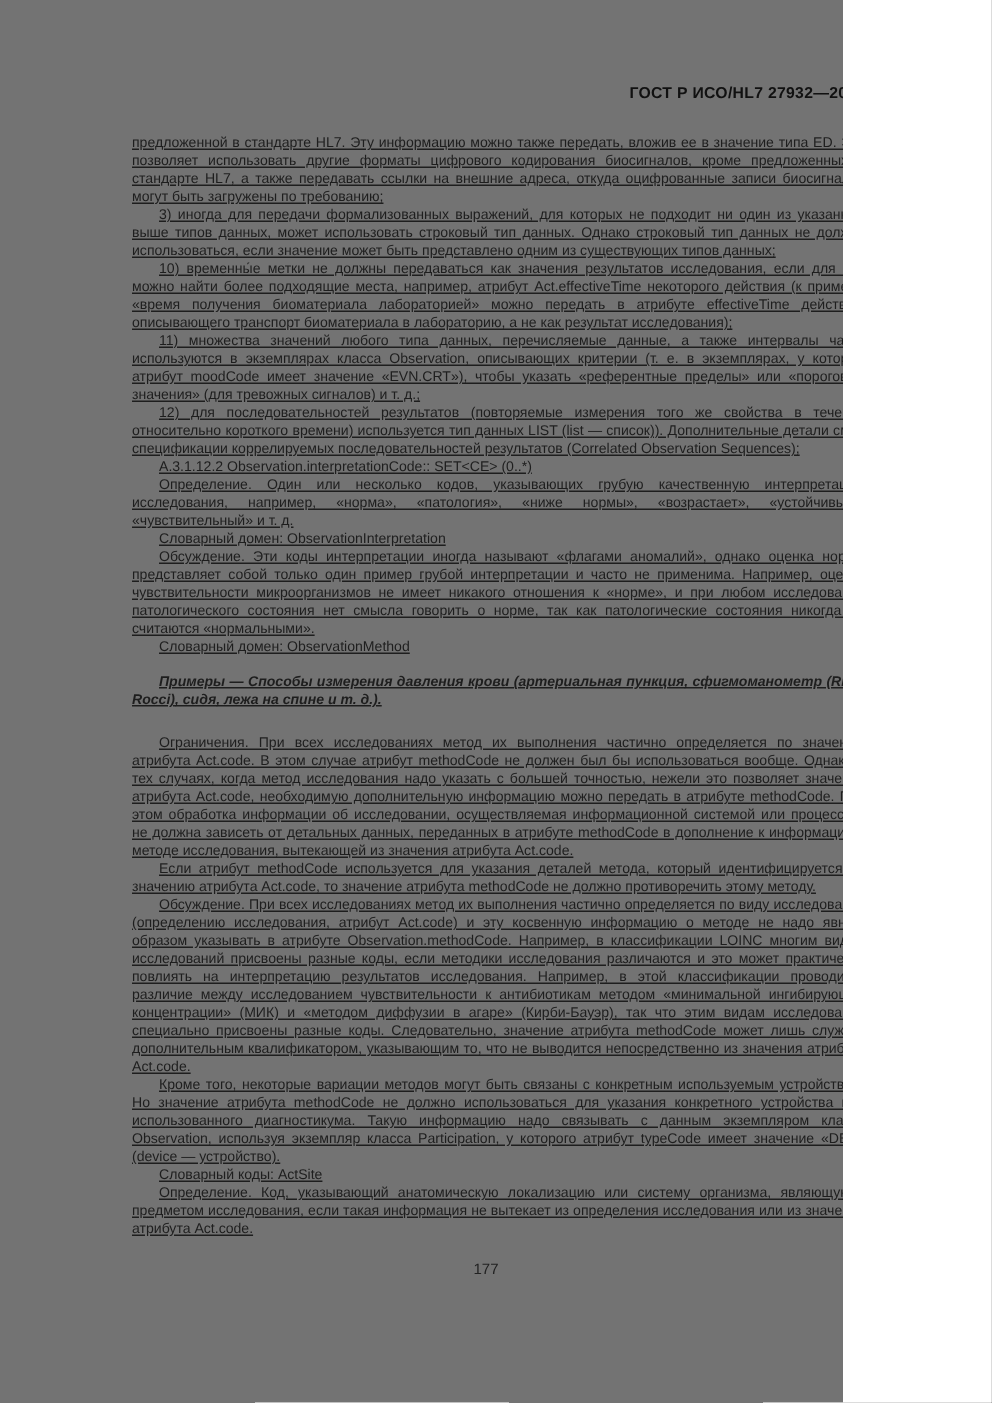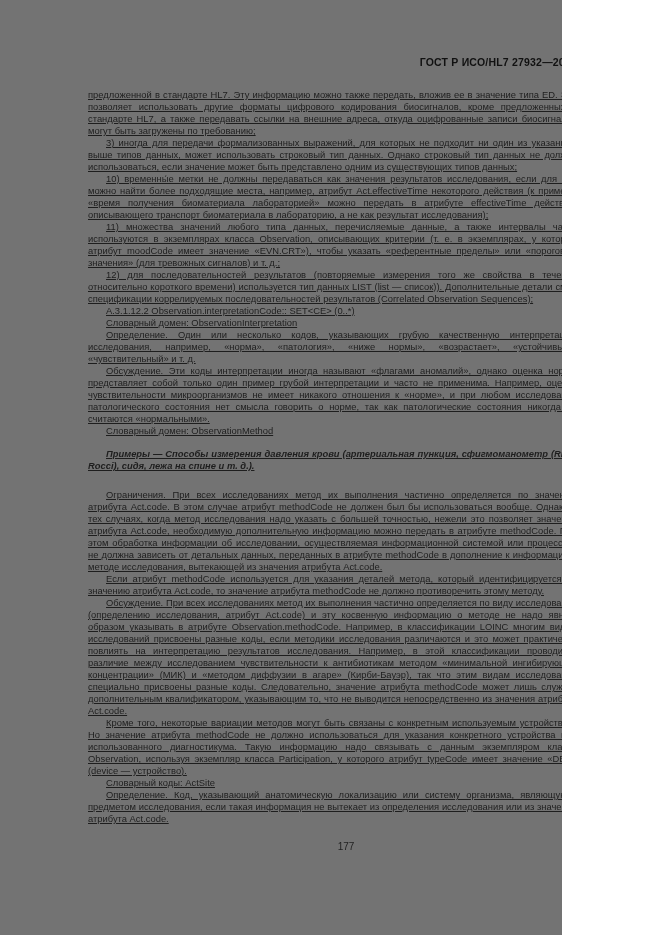--- a/index.html
+++ b/index.html
@@ -47,43 +47,43 @@
   .content p.example {
     font-weight: bold;
     font-style: italic;
     margin-top: 11px;
     margin-bottom: 17px;
     text-indent: 18px;
   }
   .page-number {
     position: absolute;
     top: 841px;
-    left: 94px;
+    left: 72px;
     width: 504px;
     text-align: center;
     font-size: 10px;
     color: #222;
   }
 </style>
 </head>
 <body>
 
 <div class="page">
 
   <div class="doc-header">ГОСТ Р ИСО/HL7 27932—2015</div>
 
   <div class="content">
     <p class="body">предложенной в стандарте HL7. Эту информацию можно также передать, вложив ее в значение типа ED. Это позволяет использовать другие форматы цифрового кодирования биосигналов, кроме предложенных в стандарте HL7, а также передавать ссылки на внешние адреса, откуда оцифрованные записи биосигналов могут быть загружены по требованию;</p>
     <p class="indent">3) иногда для передачи формализованных выражений, для которых не подходит ни один из указанных выше типов данных, может использовать строковый тип данных. Однако строковый тип данных не должен использоваться, если значение может быть представлено одним из существующих типов данных;</p>
     <p class="indent">10) временны́е метки не должны передаваться как значения результатов исследования, если для них можно найти более подходящие места, например, атрибут Act.effectiveTime некоторого действия (к примеру, «время получения биоматериала лабораторией» можно передать в атрибуте effectiveTime действия, описывающего транспорт биоматериала в лабораторию, а не как результат исследования);</p>
     <p class="indent">11) множества значений любого типа данных, перечисляемые данные, а также интервалы часто используются в экземплярах класса Observation, описывающих критерии (т. е. в экземплярах, у которых атрибут moodCode имеет значение «EVN.CRT»), чтобы указать «референтные пределы» или «пороговые значения» (для тревожных сигналов) и т. д.;</p>
     <p class="indent">12) для последовательностей результатов (повторяемые измерения того же свойства в течение относительно короткого времени) используется тип данных LIST (list — список)). Дополнительные детали см. в спецификации коррелируемых последовательностей результатов (Correlated Observation Sequences);</p>
     <p class="indent">A.3.1.12.2 Observation.interpretationCode:: SET&lt;CE&gt; (0..*)</p>
+    <p class="indent">Определение. Один или несколько кодов, указывающих грубую качественную интерпретацию исследования, например, «норма», «патология», «ниже нормы», «возрастает», «устойчивый», «чувствительный» и т. д.</p>
     <p class="indent">Словарный домен: ObservationInterpretation</p>
-    <p class="indent">Определение. Один или несколько кодов, указывающих грубую качественную интерпретацию исследования, например, «норма», «патология», «ниже нормы», «возрастает», «устойчивый», «чувствительный» и т. д.</p>
     <p class="indent">Обсуждение. Эти коды интерпретации иногда называют «флагами аномалий», однако оценка нормы представляет собой только один пример грубой интерпретации и часто не применима. Например, оценка чувствительности микроорганизмов не имеет никакого отношения к «норме», и при любом исследовании патологического состояния нет смысла говорить о норме, так как патологические состояния никогда не считаются «нормальными».</p>
     <p class="indent">Словарный домен: ObservationMethod</p>
     <p class="example">Примеры — Способы измерения давления крови (артериальная пункция, сфигмоманометр (Riva-Rocci), сидя, лежа на спине и т. д.).</p>
     <p class="indent">Ограничения. При всех исследованиях метод их выполнения частично определяется по значению атрибута Act.code. В этом случае атрибут methodCode не должен был бы использоваться вообще. Однако в тех случаях, когда метод исследования надо указать с большей точностью, нежели это позволяет значение атрибута Act.code, необходимую дополнительную информацию можно передать в атрибуте methodCode. При этом обработка информации об исследовании, осуществляемая информационной системой или процессом, не должна зависеть от детальных данных, переданных в атрибуте methodCode в дополнение к информации о методе исследования, вытекающей из значения атрибута Act.code.</p>
     <p class="indent">Если атрибут methodCode используется для указания деталей метода, который идентифицируется по значению атрибута Act.code, то значение атрибута methodCode не должно противоречить этому методу.</p>
     <p class="indent">Обсуждение. При всех исследованиях метод их выполнения частично определяется по виду исследования (определению исследования, атрибут Act.code) и эту косвенную информацию о методе не надо явным образом указывать в атрибуте Observation.methodCode. Например, в классификации LOINC многим видам исследований присвоены разные коды, если методики исследования различаются и это может практически повлиять на интерпретацию результатов исследования. Например, в этой классификации проводится различие между исследованием чувствительности к антибиотикам методом «минимальной ингибирующей концентрации» (МИК) и «методом диффузии в агаре» (Кирби-Бауэр), так что этим видам исследований специально присвоены разные коды. Следовательно, значение атрибута methodCode может лишь служить дополнительным квалификатором, указывающим то, что не выводится непосредственно из значения атрибута Act.code.</p>
     <p class="indent">Кроме того, некоторые вариации методов могут быть связаны с конкретным используемым устройством. Но значение атрибута methodCode не должно использоваться для указания конкретного устройства или использованного диагностикума. Такую информацию надо связывать с данным экземпляром класса Observation, используя экземпляр класса Participation, у которого атрибут typeCode имеет значение «DEV» (device — устройство).</p>
     <p class="indent">Словарный коды: ActSite</p>
     <p class="indent">Определение. Код, указывающий анатомическую локализацию или систему организма, являющуюся предметом исследования, если такая информация не вытекает из определения исследования или из значения атрибута Act.code.</p>
   </div>

